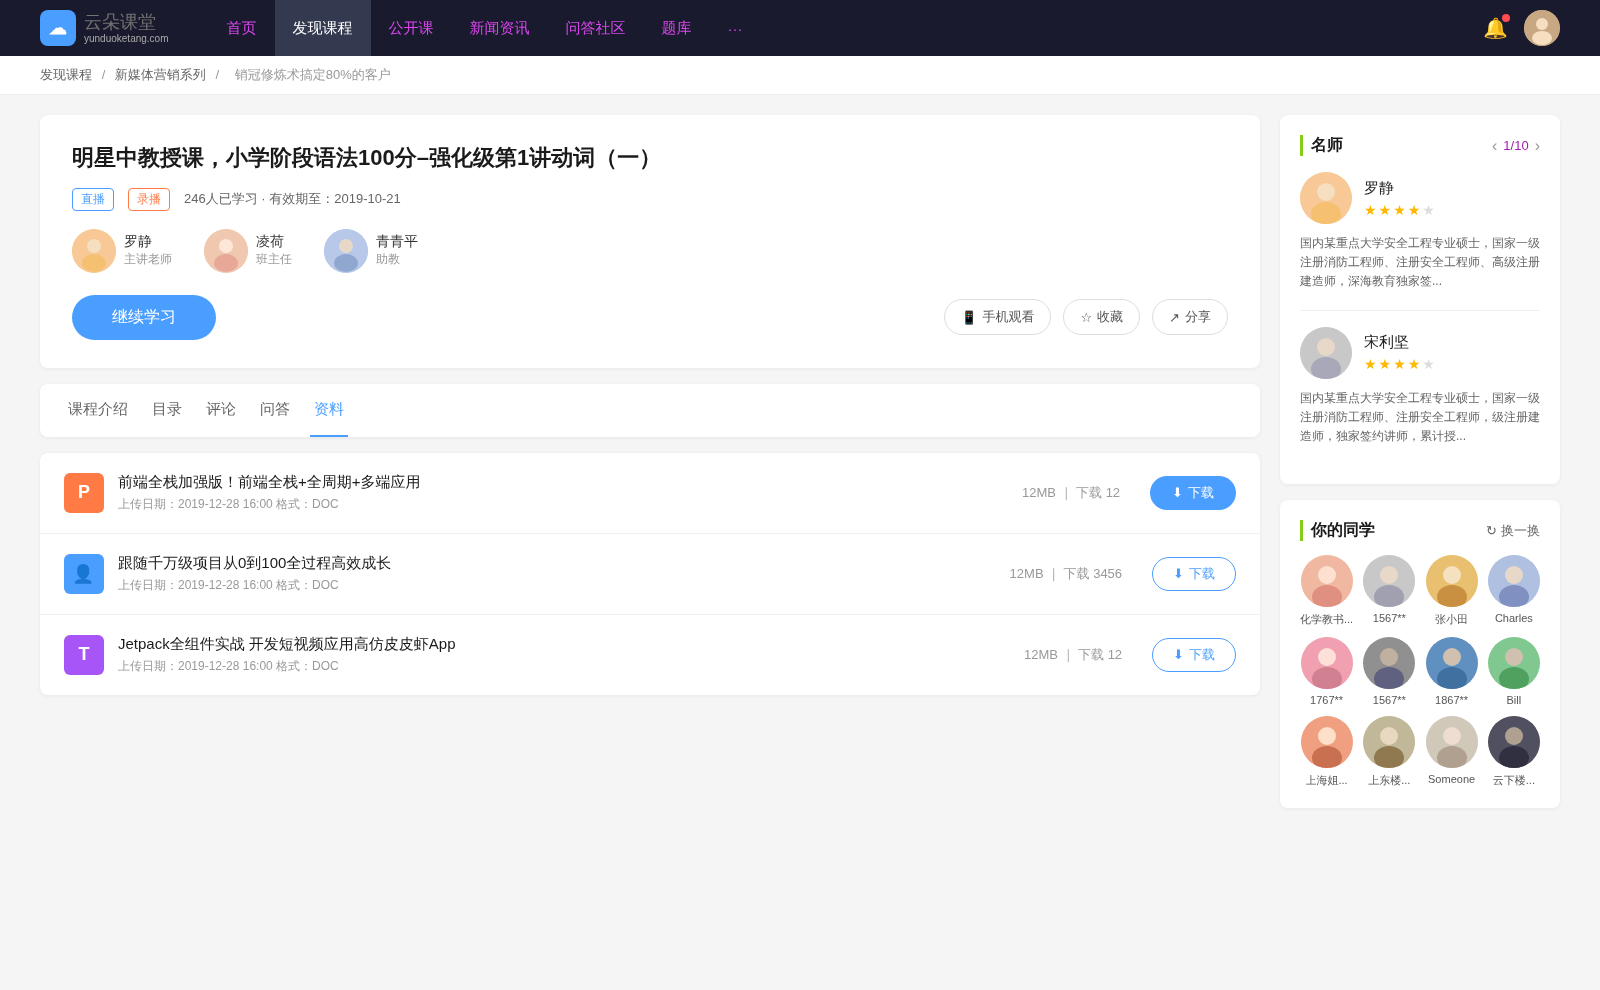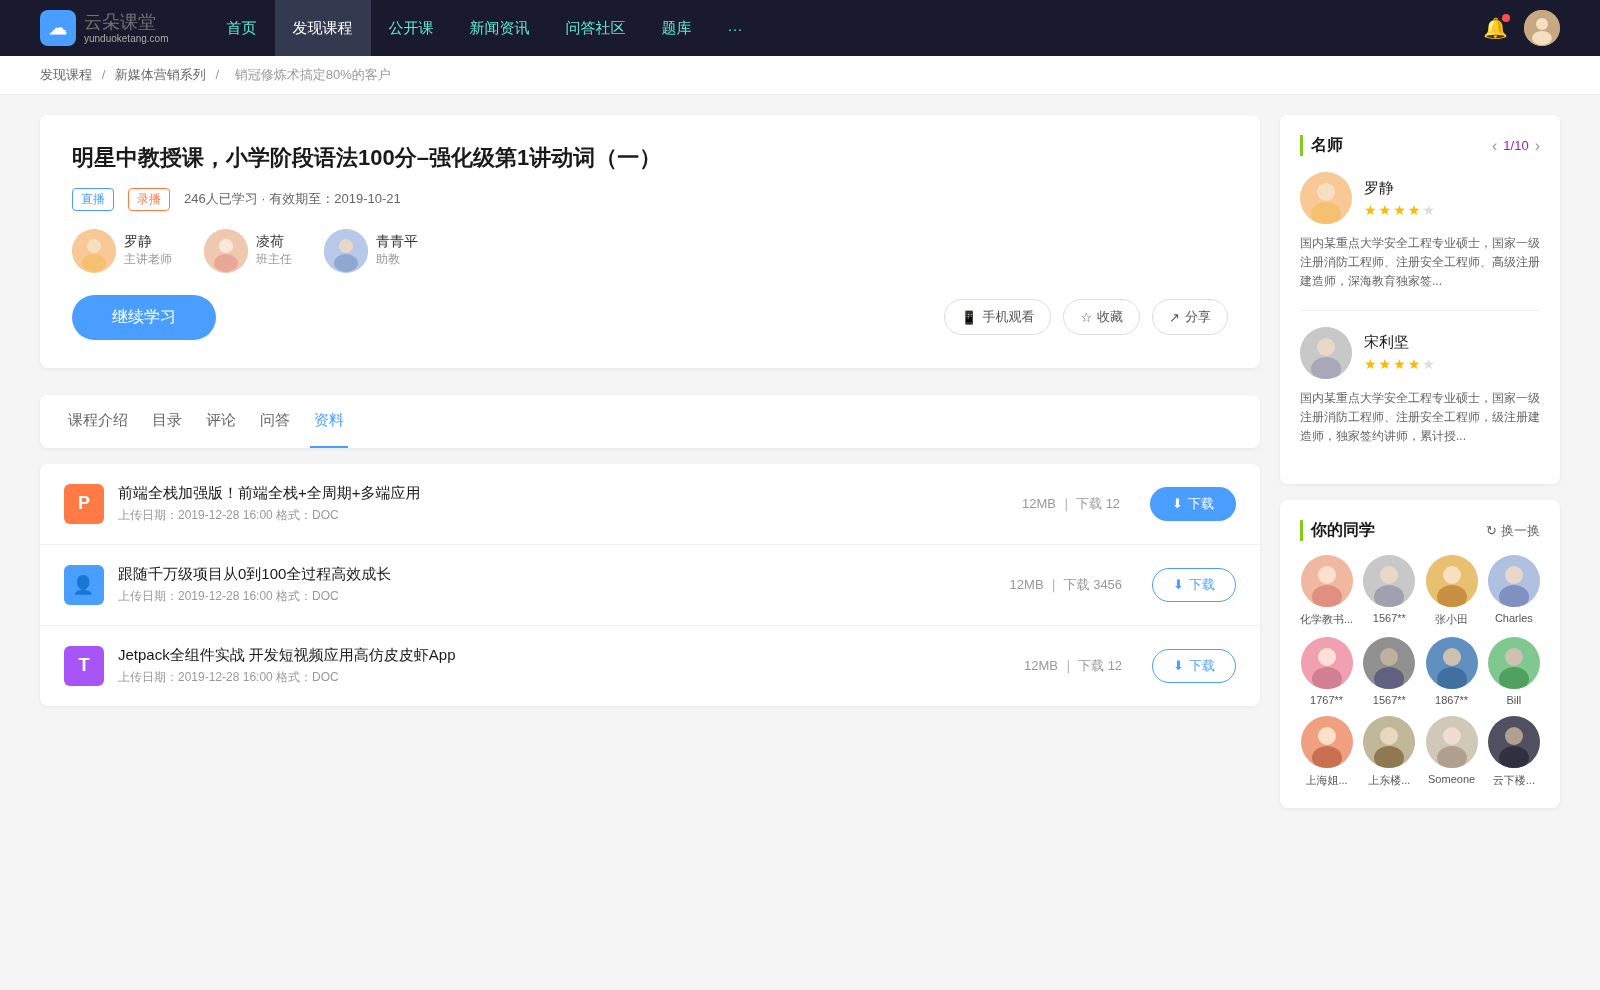--- a/index.html
+++ b/index.html
@@ -6,40 +6,40 @@
     body { font-family: -apple-system, BlinkMacSystemFont, "PingFang SC", "Microsoft YaHei", sans-serif; background: #f5f5f5; font-size: 14px; color: #333; }
 
     
     .navbar { background: #1a1a2e; height: 56px; display: flex; align-items: center; padding: 0 40px; }
     .navbar-logo { display: flex; align-items: center; margin-right: 40px; }
     .logo-box { background: #4a9eff; border-radius: 8px; width: 36px; height: 36px; display: flex; align-items: center; justify-content: center; margin-right: 8px; }
     .logo-icon { color: white; font-size: 18px; font-weight: bold; }
     .logo-text { color: #737373; font-size: 18px; line-height: 1.2; }
     .logo-sub { color: #aaa; font-size: 10px; }
     .nav-items { display: flex; align-items: center; gap: 0; flex: 1; }
-    .nav-item { color: #5eead4; padding: 0 18px; height: 56px; display: flex; align-items: center; cursor: pointer; font-size: 15px; }
+    .nav-item { color: #d946ef; padding: 0 18px; height: 56px; display: flex; align-items: center; cursor: pointer; font-size: 15px; }
     .nav-item.active { background: #333a50; color: white; }
     .navbar-right { margin-left: auto; display: flex; align-items: center; gap: 16px; }
     .bell-wrap { position: relative; }
     .bell-icon { color: white; font-size: 20px; cursor: pointer; }
     .bell-dot { position: absolute; top: -2px; right: -2px; width: 8px; height: 8px; background: #ff4d4f; border-radius: 50%; }
     .avatar-nav { width: 36px; height: 36px; border-radius: 50%; background: #c8a882; overflow: hidden; cursor: pointer; display: flex; align-items: center; justify-content: center; }
 
     
     .breadcrumb { background: white; padding: 10px 40px; border-bottom: 1px solid #eee; font-size: 13px; color: #666; }
     .breadcrumb a { color: #666; text-decoration: none; }
     .breadcrumb span { color: #999; margin: 0 6px; }
 
     
     .main-layout { display: flex; padding: 20px 40px; gap: 20px; max-width: 1600px; }
     .content-area { flex: 1; min-width: 0; }
     .sidebar { width: 280px; flex-shrink: 0; }
 
     
-    .course-card { background: white; border-radius: 8px; padding: 28px 32px; margin-bottom: 27px; box-shadow: 0 1px 4px rgba(0,0,0,0.06); }
+    .course-card { background: white; border-radius: 8px; padding: 28px 32px; margin-bottom: 16px; box-shadow: 0 1px 4px rgba(0,0,0,0.06); }
     .course-title { font-size: 22px; font-weight: bold; color: #1a1a1a; margin-bottom: 14px; line-height: 1.4; }
     .course-meta { display: flex; align-items: center; gap: 14px; margin-bottom: 18px; }
     .tag { padding: 2px 8px; border-radius: 4px; font-size: 12px; font-weight: 500; }
     .tag-live { border: 1px solid #4a9eff; color: #4a9eff; }
     .tag-record { border: 1px solid #ff7a45; color: #ff7a45; }
     .meta-text { color: #666; font-size: 13px; }
     .teachers { display: flex; align-items: center; gap: 32px; margin-bottom: 22px; }
     .teacher-item { display: flex; align-items: center; gap: 8px; }
     .teacher-avatar { width: 44px; height: 44px; border-radius: 50%; overflow: hidden; display: flex; align-items: center; justify-content: center; }
     .teacher-info { display: flex; flex-direction: column; }

